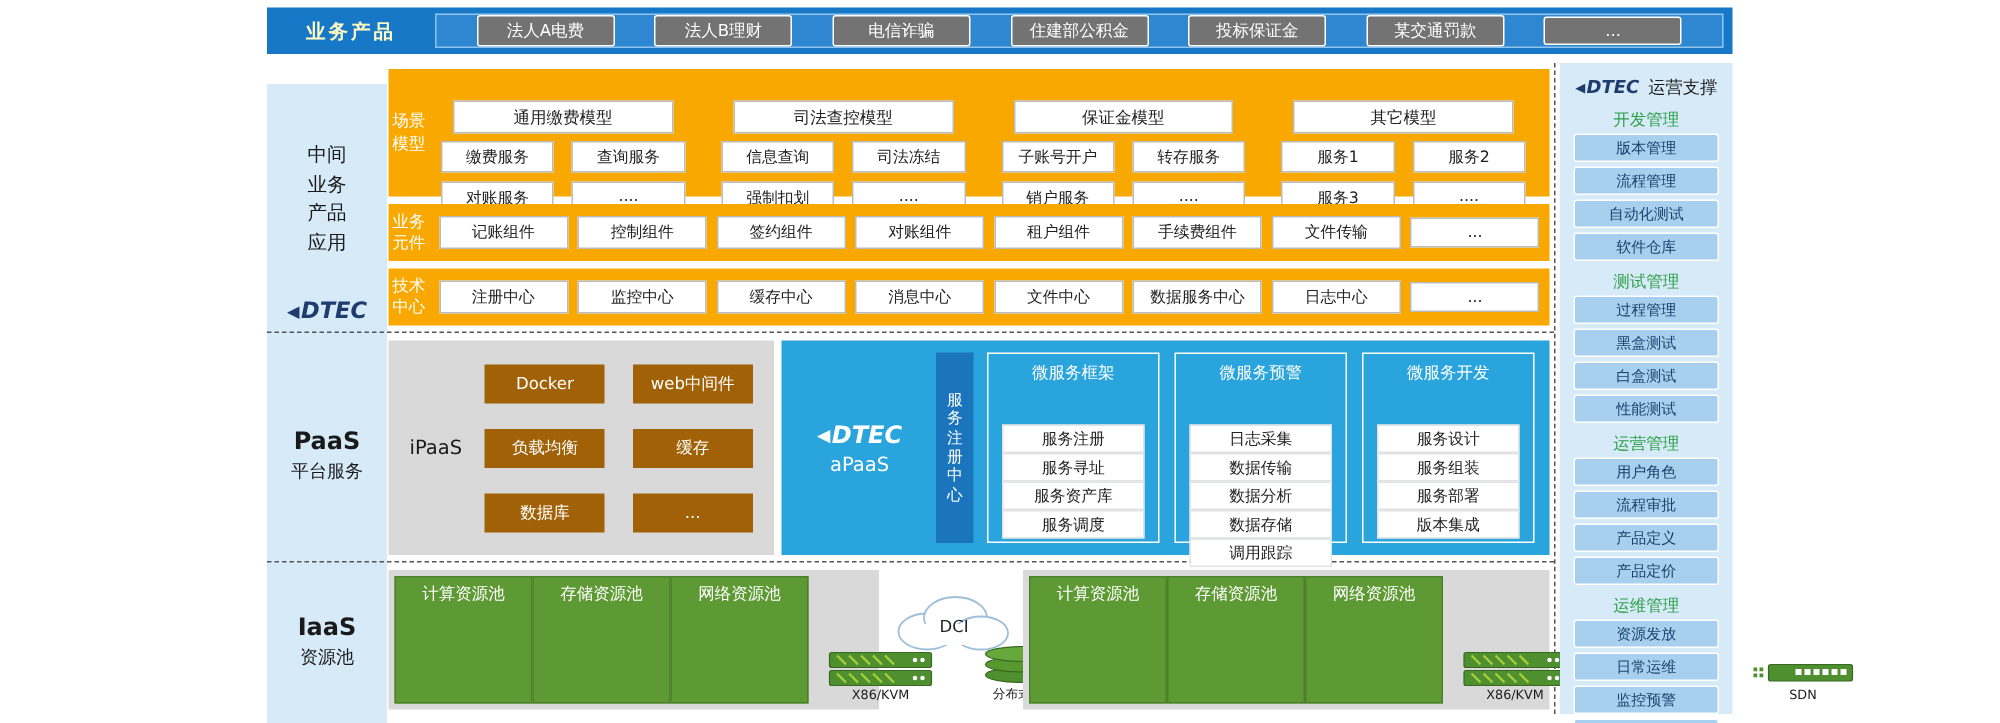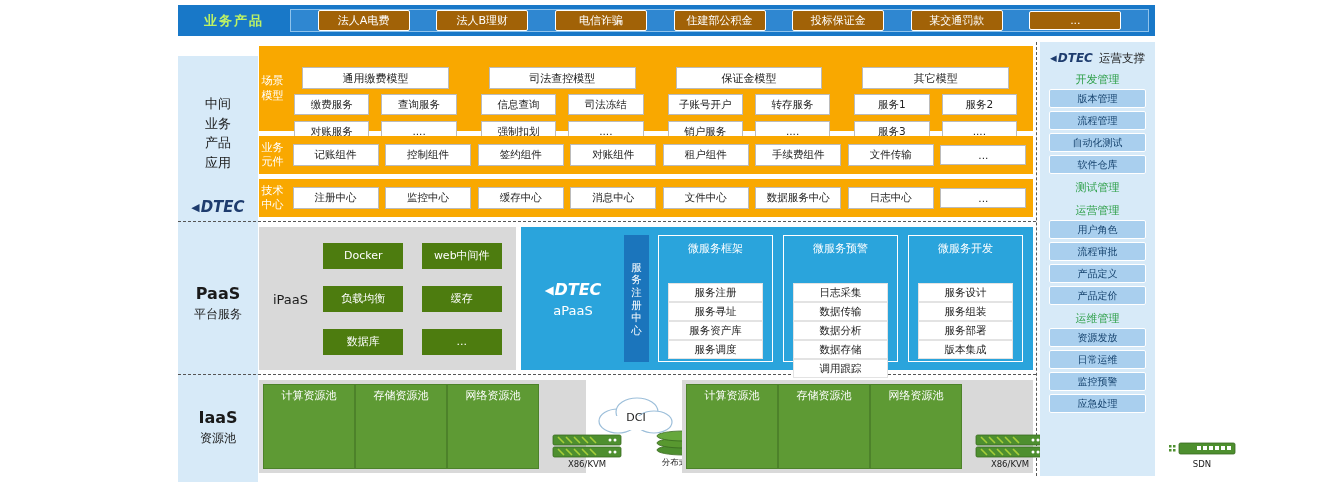--- a/index.html
+++ b/index.html
@@ -3,24 +3,24 @@
 <meta charset="utf-8">
 <style>
   * { box-sizing: border-box; margin: 0; padding: 0; }
   body { background:#fff; font-family:"DejaVu Sans", sans-serif; }
   .canvas { position:relative; width:1333px; height:482px; background:#fff; overflow:hidden; }
 
   
   .top-bar { position:absolute; left:178px; top:5px; width:977px; height:31px;
              background:#1878C8; display:flex; align-items:stretch; }
   .top-bar-label { width:112px; display:flex; align-items:center; justify-content:center;
-                   color:#bef264; font-size:13px; font-weight:bold; letter-spacing:2px; }
+                   color:#fef9c3; font-size:13px; font-weight:bold; letter-spacing:2px; }
   .top-bar-inner { flex:1; margin:4px 6px 4px 0; background:#2F87D1; border:1px solid #8FC3EC;
                    display:flex; align-items:center; justify-content:space-evenly; }
-  .product-box { width:92px; padding:2px 0; text-align:center; background:#a16207;
+  .product-box { width:92px; padding:2px 0; text-align:center; background:#737373;
                  border:1px solid #fff; border-radius:2px; color:#fff; font-size:11px; }
 
   
   .left-strip { position:absolute; left:178px; top:56px; width:80px; height:434px; background:#D7EAF8; }
   .app-label { position:absolute; top:38px; width:100%; text-align:center; font-size:13px;
                color:#1a1a1a; line-height:1.5; white-space:pre-line; }
   .dtec-logo { font-style:italic; font-weight:bold; color:#1E3C6E; white-space:nowrap; }
   .dtec-tri { font-style:normal; font-size:0.72em; vertical-align:1px; margin-right:1px; }
   .left-dtec { position:absolute; top:142px; width:100%; text-align:center; font-size:15px; }
   .strip-section { position:absolute; width:100%; text-align:center; color:#1a1a1a; }
@@ -51,21 +51,21 @@
   .h-div-1 { top:221px; } .h-div-2 { top:374px; }
   .v-divider { position:absolute; left:1036px; top:42px; height:434px; width:0; border-left:1px dashed #555; }
 
   
   .ipaas-panel { position:absolute; left:259px; top:227px; width:257px; height:143px; background:#D9D9D9; }
   .ipaas-label { position:absolute; left:14px; top:50%; transform:translateY(-50%);
                  font-size:13px; color:#1a1a1a; }
   .ipaas-grid { position:absolute; left:62px; top:13px; right:12px; bottom:13px;
                 display:grid; grid-template-columns:1fr 1fr; grid-auto-rows:1fr;
                 gap:12px 14px; justify-items:center; align-items:center; }
-  .gbox { width:80px; height:26px; background:#4d7c0f; color:#fff; font-size:11px;
+  .gbox { width:80px; height:26px; background:#a16207; color:#fff; font-size:11px;
           display:flex; align-items:center; justify-content:center; }
 
   .apaas-panel { position:absolute; left:521px; top:227px; width:512px; height:143px;
                  background:#2AA4DC; display:flex; align-items:stretch; padding:8px 10px; gap:9px; }
   .apaas-brand { width:84px; display:flex; flex-direction:column; justify-content:center;
                  align-items:center; color:#fff; }
   .apaas-dtec { font-size:16px; color:#fff; }
   .apaas-name { font-size:13px; margin-top:4px; }
   .registry-tab { width:25px; background:#1B75BC; color:#fff; font-size:10.5px; line-height:1.2;
                   display:flex; align-items:center; justify-content:center; text-align:center;
@@ -386,20 +386,26 @@
         <div class="sg-title">开发管理</div>
         <div class="sg-items">
             <div class="sg-item">版本管理</div>
             <div class="sg-item">流程管理</div>
             <div class="sg-item">自动化测试</div>
             <div class="sg-item">软件仓库</div>
           </div>
       </div>
         <div class="support-group">
         <div class="sg-title">测试管理</div>
+        <div class="sg-items">
+            <div class="sg-item">过程管理</div>
+            <div class="sg-item">黑盒测试</div>
+            <div class="sg-item">白盒测试</div>
+            <div class="sg-item">性能测试</div>
+          </div>
       </div>
         <div class="support-group">
         <div class="sg-title">运营管理</div>
         <div class="sg-items">
             <div class="sg-item">用户角色</div>
             <div class="sg-item">流程审批</div>
             <div class="sg-item">产品定义</div>
             <div class="sg-item">产品定价</div>
           </div>
       </div>

